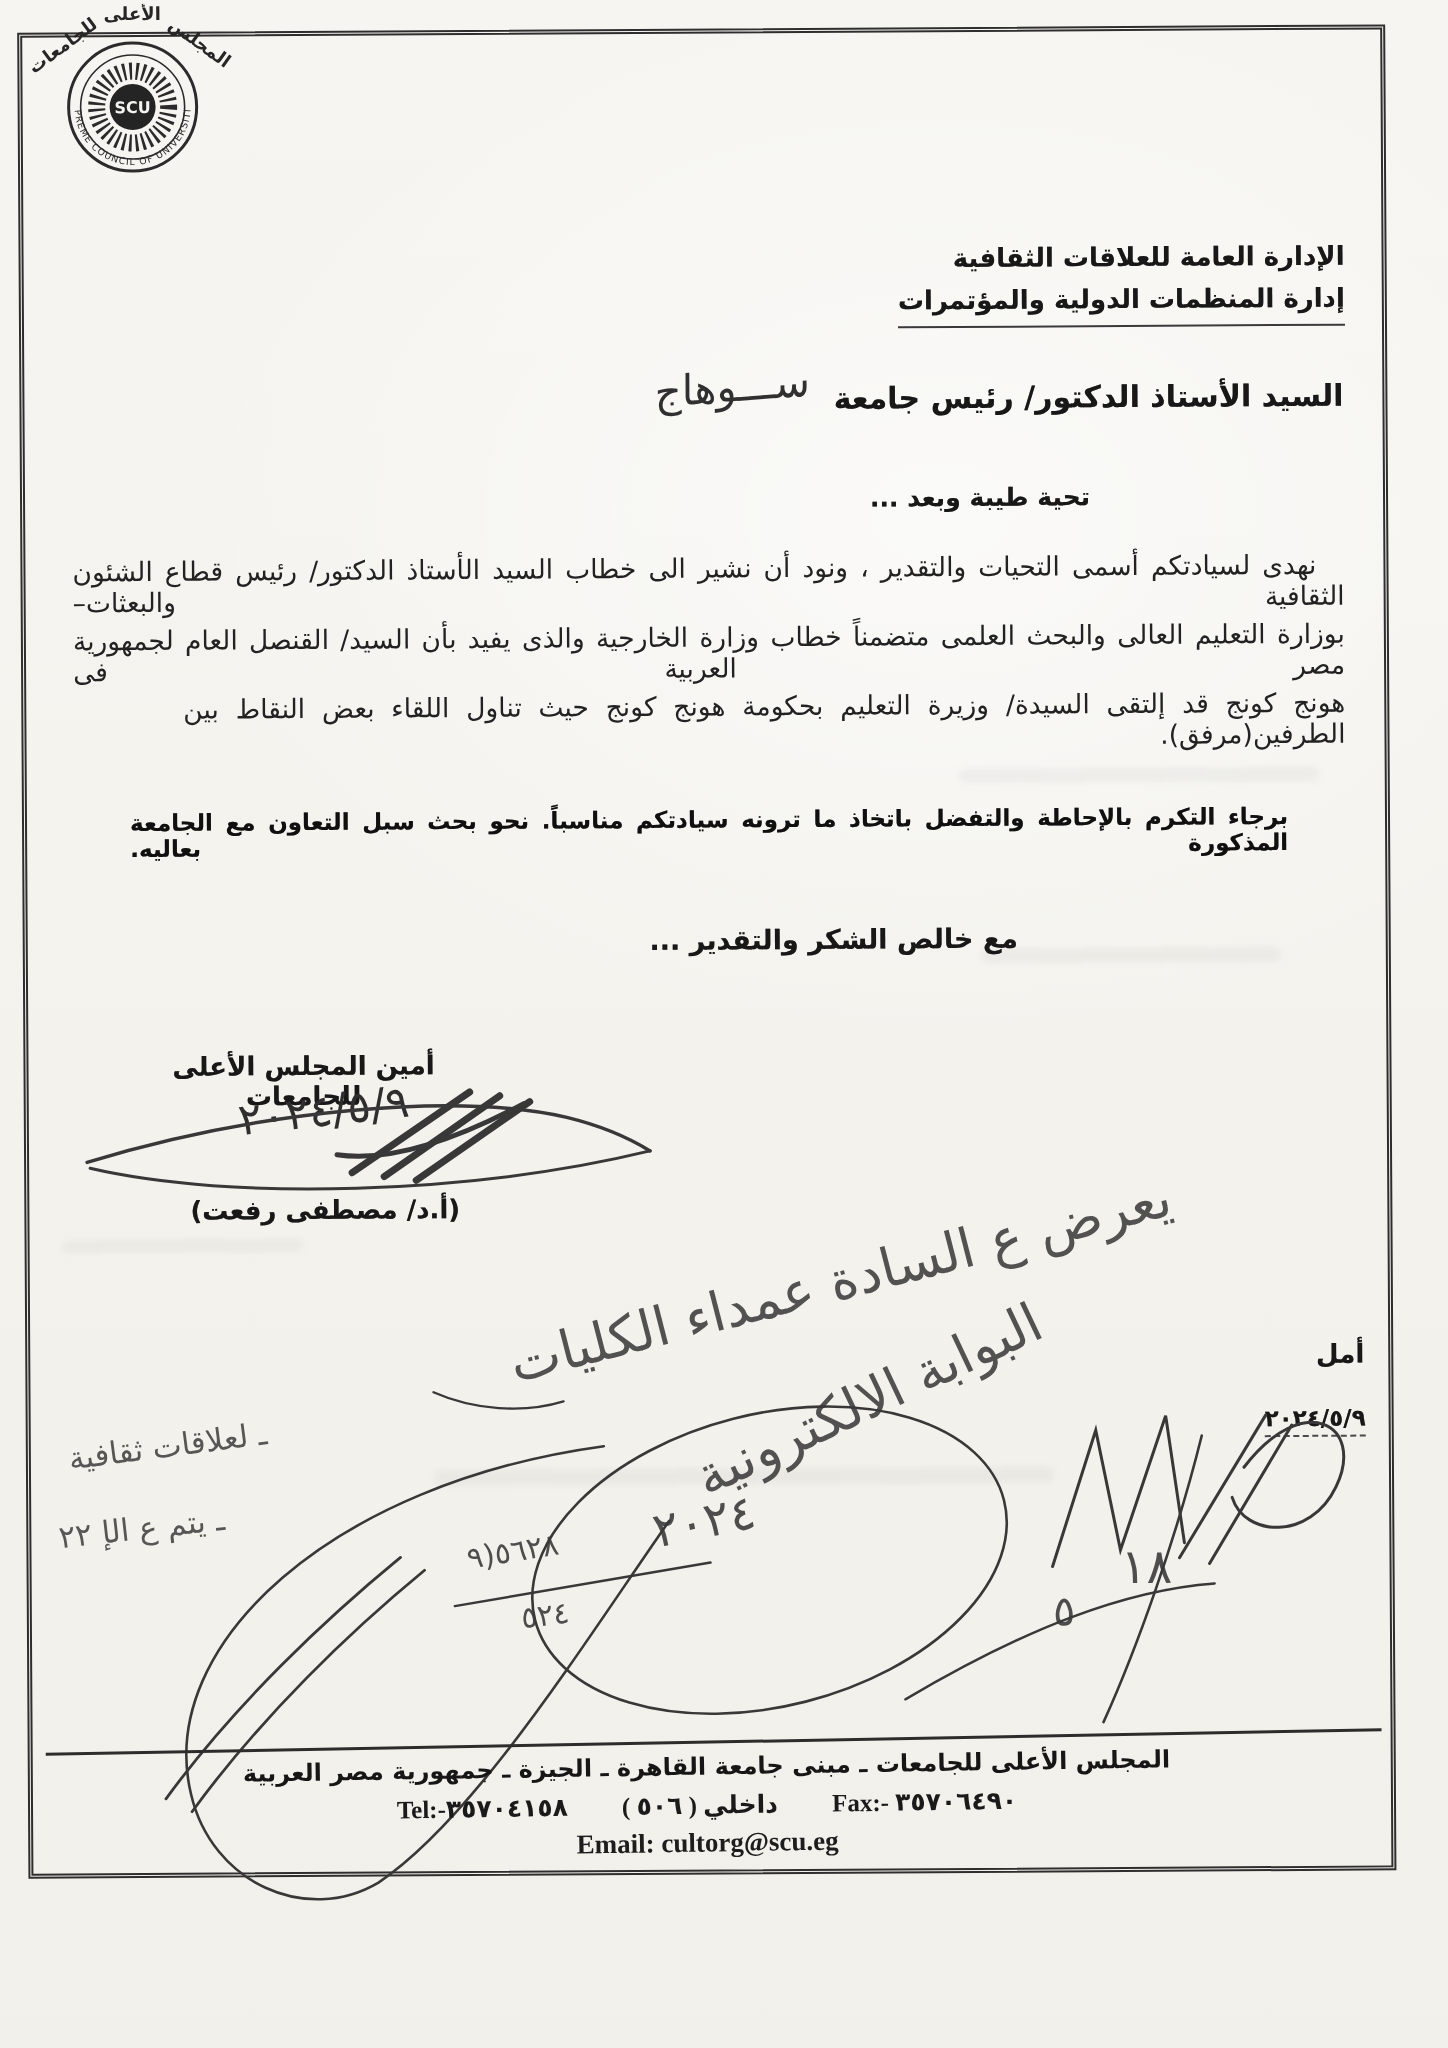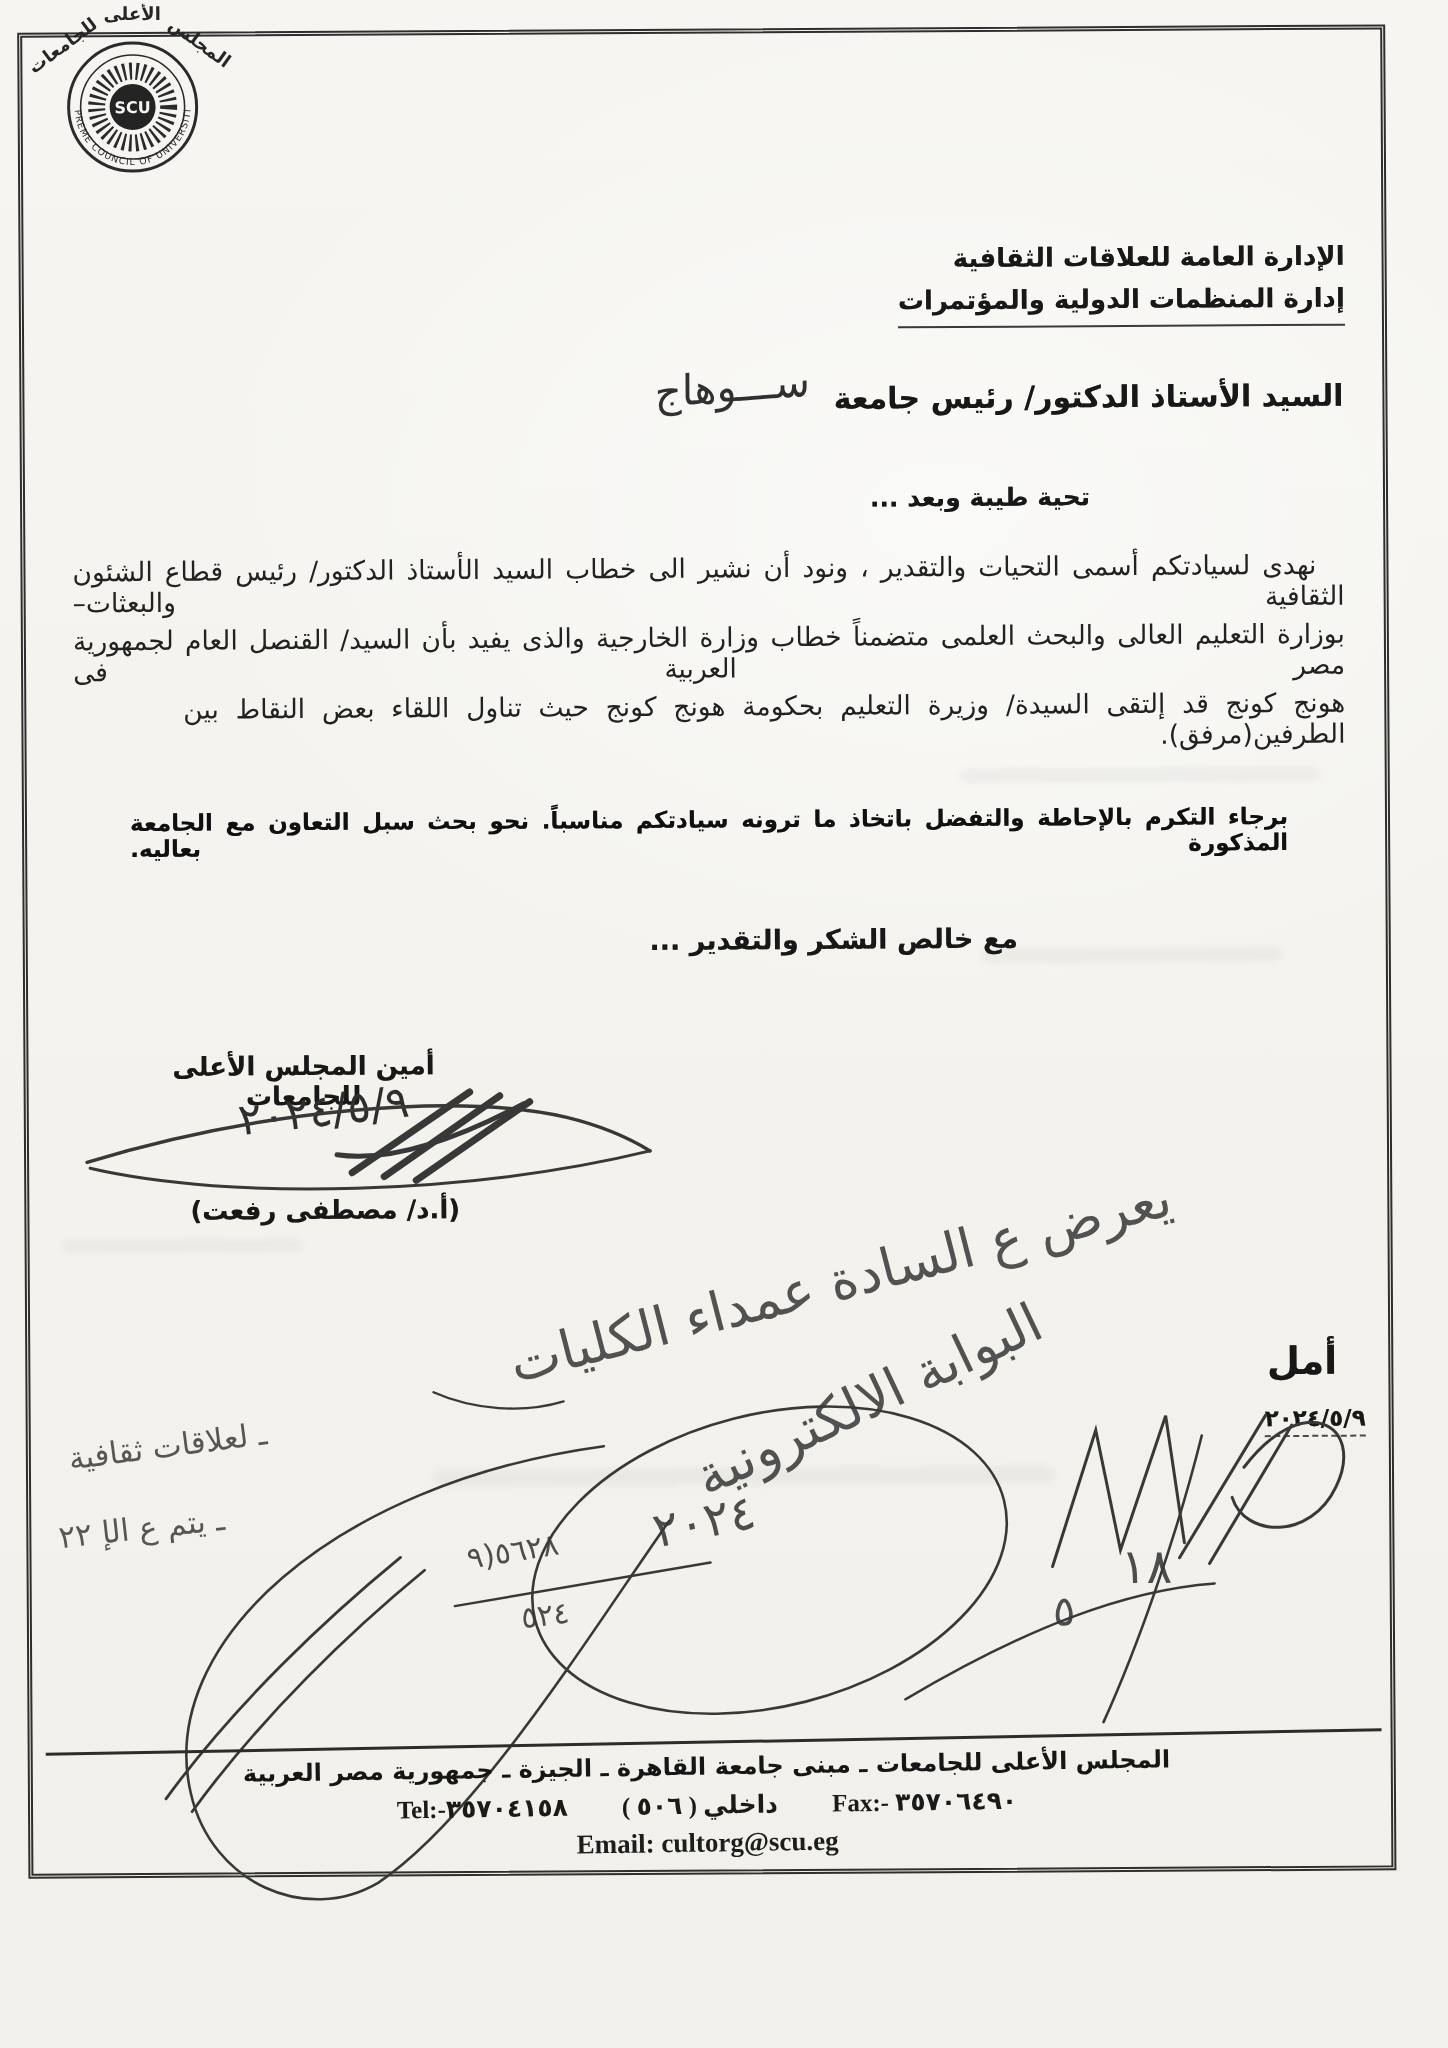--- a/index.html
+++ b/index.html
@@ -26,21 +26,21 @@
   .recipient .hw{display:inline-block;font-size:42px;transform:rotate(-4deg) skewX(-4deg);color:#303030;margin-right:14px;position:relative;top:-8px;}
   .greeting{right:356px;top:484px;font-size:25px;}
   .bodyline{right:102px;width:1272px;font-size:26.5px;text-align:justify;text-align-last:justify;letter-spacing:.2px;color:#222;}
   .request{left:130px;top:806px;width:1158px;font-size:23px;text-align:justify;text-align-last:justify;color:#101010;}
   .closing{left:598px;top:924px;width:470px;text-align:center;font-size:27px;}
   .sigtitle{left:112px;top:1048px;width:380px;text-align:center;font-size:26px;}
   .sigdate{left:236px;top:1082px;font-size:44px;transform:rotate(-6deg);direction:ltr;color:#2e2e2e;letter-spacing:2px;}
   .signame{left:188px;top:1192px;font-size:26px;}
   .diag1{left:368px;top:1168px;width:792px;text-align:right;font-size:54px;transform:rotate(-14deg);transform-origin:right top;opacity:.88;letter-spacing:3px;transform-box:border-box;}
   .diag2{left:432px;top:1292px;width:590px;text-align:right;font-size:54px;transform:rotate(-25deg);transform-origin:right top;opacity:.88;letter-spacing:4px;}
-  .amal{right:114px;top:1342px;font-size:38px;}
+  .amal{right:87px;top:1342px;font-size:26px;}
   .amaldate{right:86px;top:1408px;font-size:23px;direction:ltr;border-bottom:2px dashed #4a4a4a;padding-bottom:4px;}
   .lnote1{left:64px;top:1424px;font-size:31px;transform:rotate(-7deg);letter-spacing:2px;opacity:.85;}
   .lnote2{left:54px;top:1506px;font-size:31px;transform:rotate(-6deg);letter-spacing:2px;opacity:.85;}
   .ovalyear{left:648px;top:1492px;font-size:48px;transform:rotate(-11deg);direction:ltr;letter-spacing:3px;opacity:.9;}
   .reftop{left:462px;top:1532px;font-size:30px;transform:rotate(-9deg);direction:ltr;opacity:.9;}
   .refbot{left:516px;top:1596px;font-size:30px;transform:rotate(-7deg);direction:ltr;opacity:.9;}
   .dday{left:1116px;top:1540px;font-size:48px;opacity:.9;}
   .dmonth{left:1048px;top:1588px;font-size:42px;opacity:.9;}
   .sep{left:40px;top:1740px;width:1336px;border-top:3.5px solid #2c2c2c;transform:rotate(-0.7deg);}
   .footer{left:22px;top:1752px;width:1358px;text-align:center;transform:rotate(-0.55deg);}

